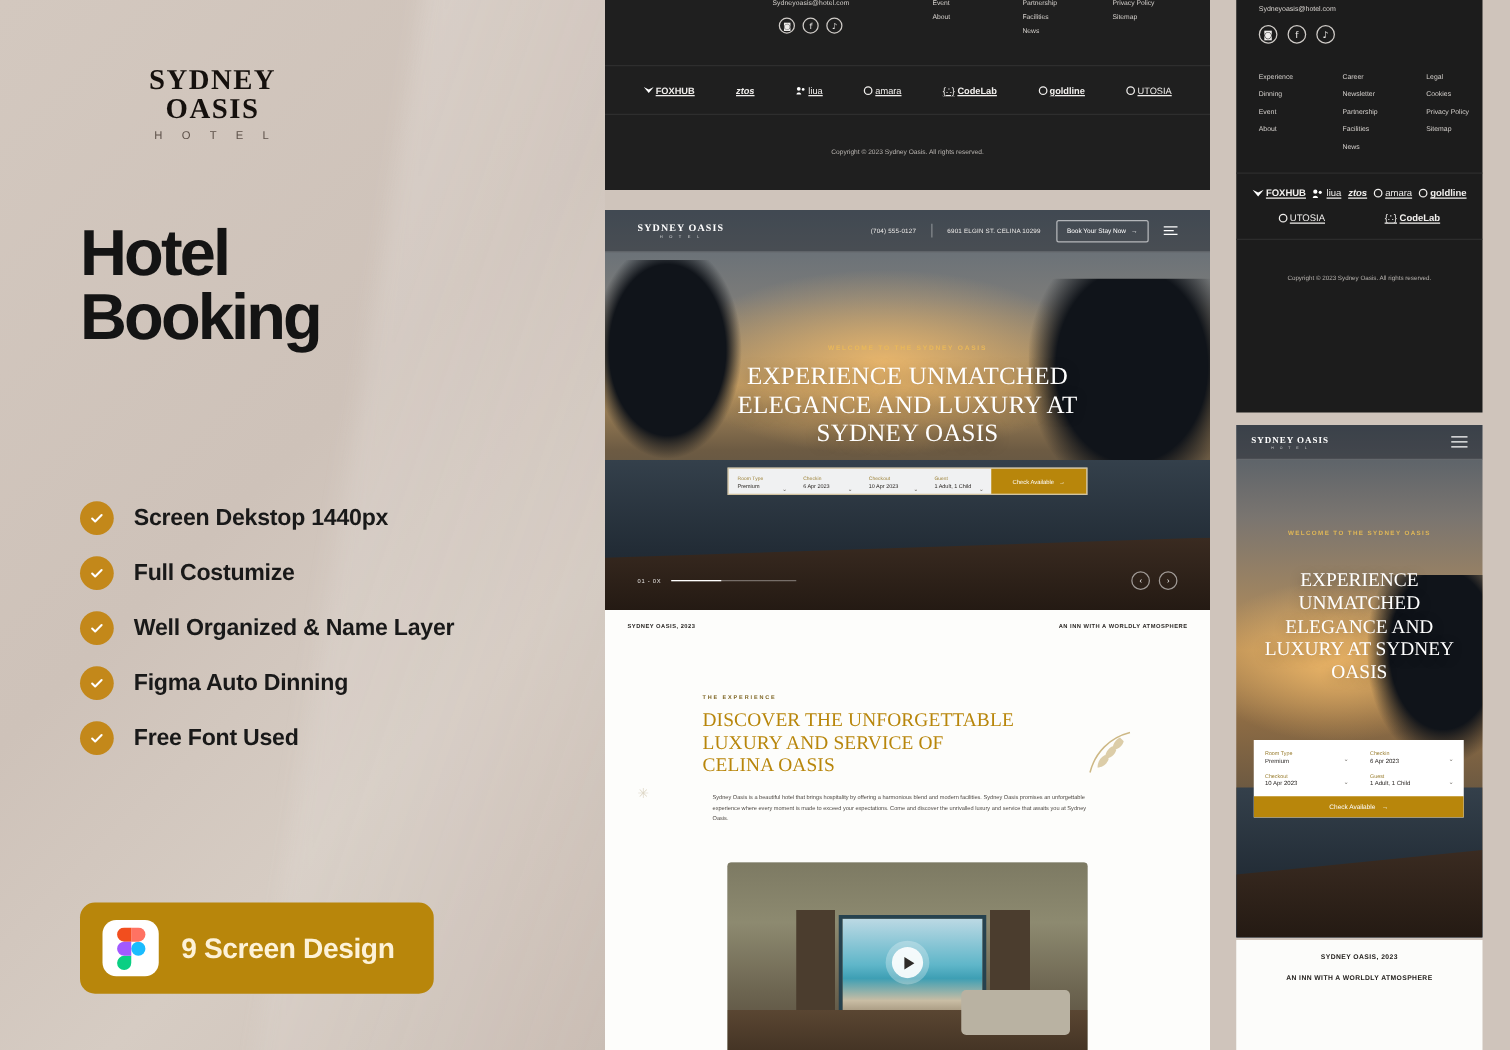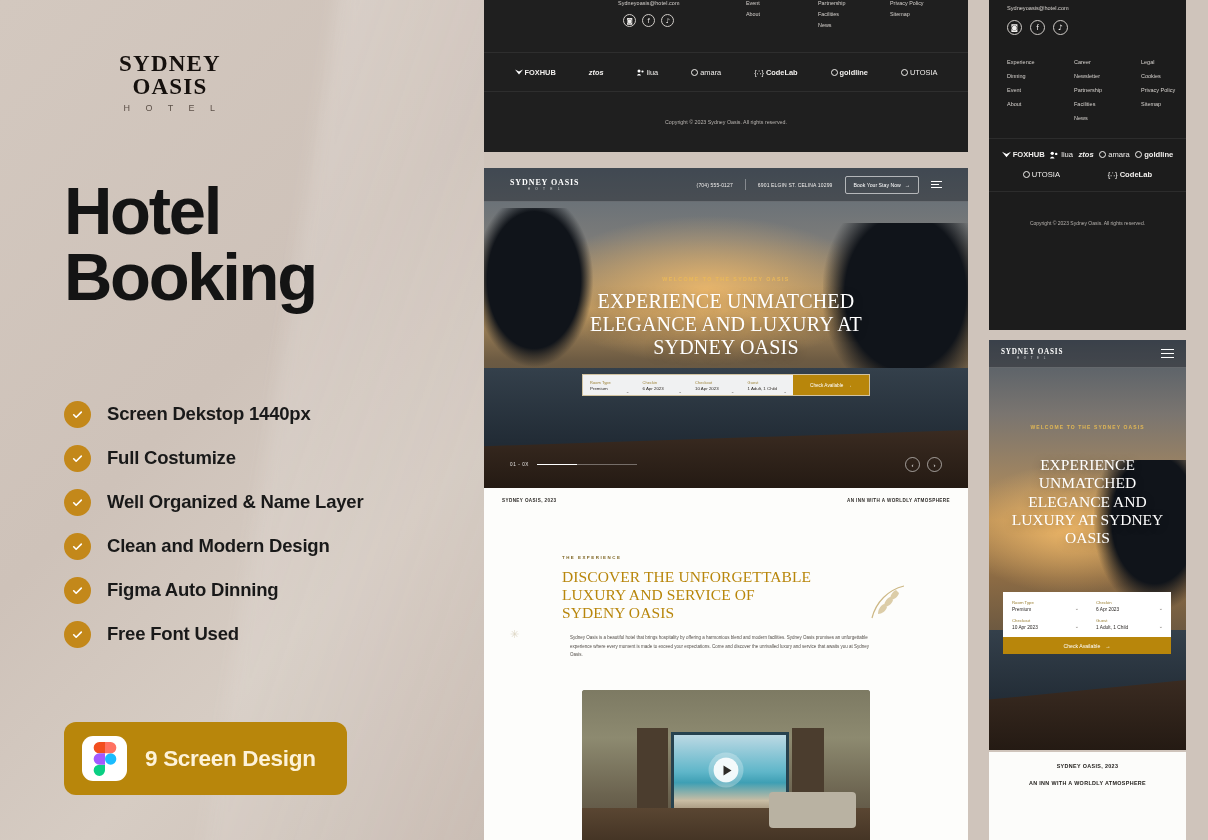--- a/index.html
+++ b/index.html
@@ -24,21 +24,21 @@
   .brand-logo .brand-main{
     font-family:"Liberation Serif", serif; font-size:23px; font-weight:700;
     letter-spacing:1.2px; color:#15100d; line-height:1;
   }
   .brand-logo .brand-sub{
     font-family:"Liberation Sans", sans-serif; font-size:9px; letter-spacing:6.5px;
     color:#5d5149; margin-top:5px; padding-left:5px;
   }
   .hero-title{
     position:absolute; left:64px; top:178px; width:400px;
-    font-size:67px; font-weight:bold; line-height:.98; letter-spacing:-2.3px;
+    font-size:52px; font-weight:bold; line-height:.98; letter-spacing:-2.3px;
     color:#141414;
   }
   .feature-list{ position:absolute; left:64px; top:392px; width:400px; }
   .feature-row{ display:flex; align-items:center; gap:16px; height:44px; }
   .check-badge{
     width:27px; height:27px; border-radius:50%;
     background:#c3881a; display:flex; align-items:center; justify-content:center;
     flex:0 0 27px;
   }
   .check-badge svg{ display:block; }
@@ -71,21 +71,21 @@
     display:flex; align-items:center; justify-content:center; font-size:6.5px; color:#eceae8;
     font-family:"DejaVu Sans", sans-serif;
   }
   .mk-foot-links{ position:absolute; right:30px; top:0; display:flex; gap:24px; }
   .mk-foot-col{ display:flex; flex-direction:column; gap:5px; width:48px;}
   .mk-foot-col span{ font-size:5.4px; color:#d4d0cc; }
   .mk-brandstrip{
     height:40px; border-top:1px solid #2e2e2e; border-bottom:1px solid #2e2e2e;
     display:flex; align-items:center; justify-content:space-around; padding:0 14px;
   }
-  .bl{ font-size:7.4px; color:#f1efed; display:flex; align-items:center; gap:2px; white-space:nowrap;}
+  .bl{ font-size:7.4px; color:#f1efed; display:flex; align-items:center; gap:2px; white-space:nowrap;text-decoration:underline;}
   .bl .dot{
     width:7px;height:7px;border-radius:50%;border:1.2px solid #f1efed;display:inline-block;
   }
   .bl b{font-weight:bold;}
   .mk-copy{
     height:60px; display:flex; align-items:center; justify-content:center;
     font-size:5.3px; color:#b9b5b1;
   }
 
   
@@ -309,28 +309,20 @@
       </span>
       <span class="feature-label">Full Costumize</span>
     </div>
     <div class="feature-row">
       <span class="check-badge">
         <svg width="13" height="13" viewBox="0 0 24 24">
             <path d="M5 12.5l4.5 4.5L19 7.5" fill="none" stroke="#fff" stroke-width="3" stroke-linecap="round" stroke-linejoin="round"></path>
           </svg>
       </span>
       <span class="feature-label">Well Organized &amp; Name Layer</span>
-    </div>
-    <div class="feature-row">
-      <span class="check-badge">
-        <svg width="13" height="13" viewBox="0 0 24 24">
-            <path d="M5 12.5l4.5 4.5L19 7.5" fill="none" stroke="#fff" stroke-width="3" stroke-linecap="round" stroke-linejoin="round"></path>
-          </svg>
-      </span>
-      <span class="feature-label">Clean and Modern Design</span>
     </div>
     <div class="feature-row">
       <span class="check-badge">
         <svg width="13" height="13" viewBox="0 0 24 24">
             <path d="M5 12.5l4.5 4.5L19 7.5" fill="none" stroke="#fff" stroke-width="3" stroke-linecap="round" stroke-linejoin="round"></path>
           </svg>
       </span>
       <span class="feature-label">Figma Auto Dinning</span>
     </div>
     <div class="feature-row">
@@ -509,21 +501,21 @@
     <svg class="leaf" viewBox="0 0 40 44">
       <path d="M38 2C22 6 10 18 6 34" stroke="currentColor" stroke-width="1.2" fill="none"></path>
       <path d="M30 6c-4 2-6 6-6 10 4 0 8-3 9-7zM24 13c-4 2-6 6-6 10 4 0 8-3 9-7zM18 20c-4 2-6 6-6 10 4 0 8-3 9-7z" fill="currentColor" opacity=".7"></path>
     </svg>
     <div class="sparkle">✳</div>
     <div class="exp-center">
       <div class="exp-eyebrow">THE EXPERIENCE</div>
       <div class="exp-h2">
         <div>DISCOVER THE UNFORGETTABLE</div>
         <div>LUXURY AND SERVICE OF</div>
-        <div>SYDENY OASIS</div>
+        <div>CELINA OASIS</div>
       </div>
       <div class="exp-p">Sydney Oasis is a beautiful hotel that brings hospitality by offering a harmonious blend and modern facilities. Sydney Oasis promises an unforgettable experience where every moment is made to exceed your expectations. Come and discover the unrivalled luxury and service that awaits you at Sydney Oasis.</div>
     </div>
     <div class="video-card">
       <div class="vc-room"></div>
       <div class="vc-curtain-l"></div>
       <div class="vc-window"></div>
       <div class="vc-curtain-r"></div>
       <div class="vc-floor"></div>
       <div class="vc-sofa"></div>

